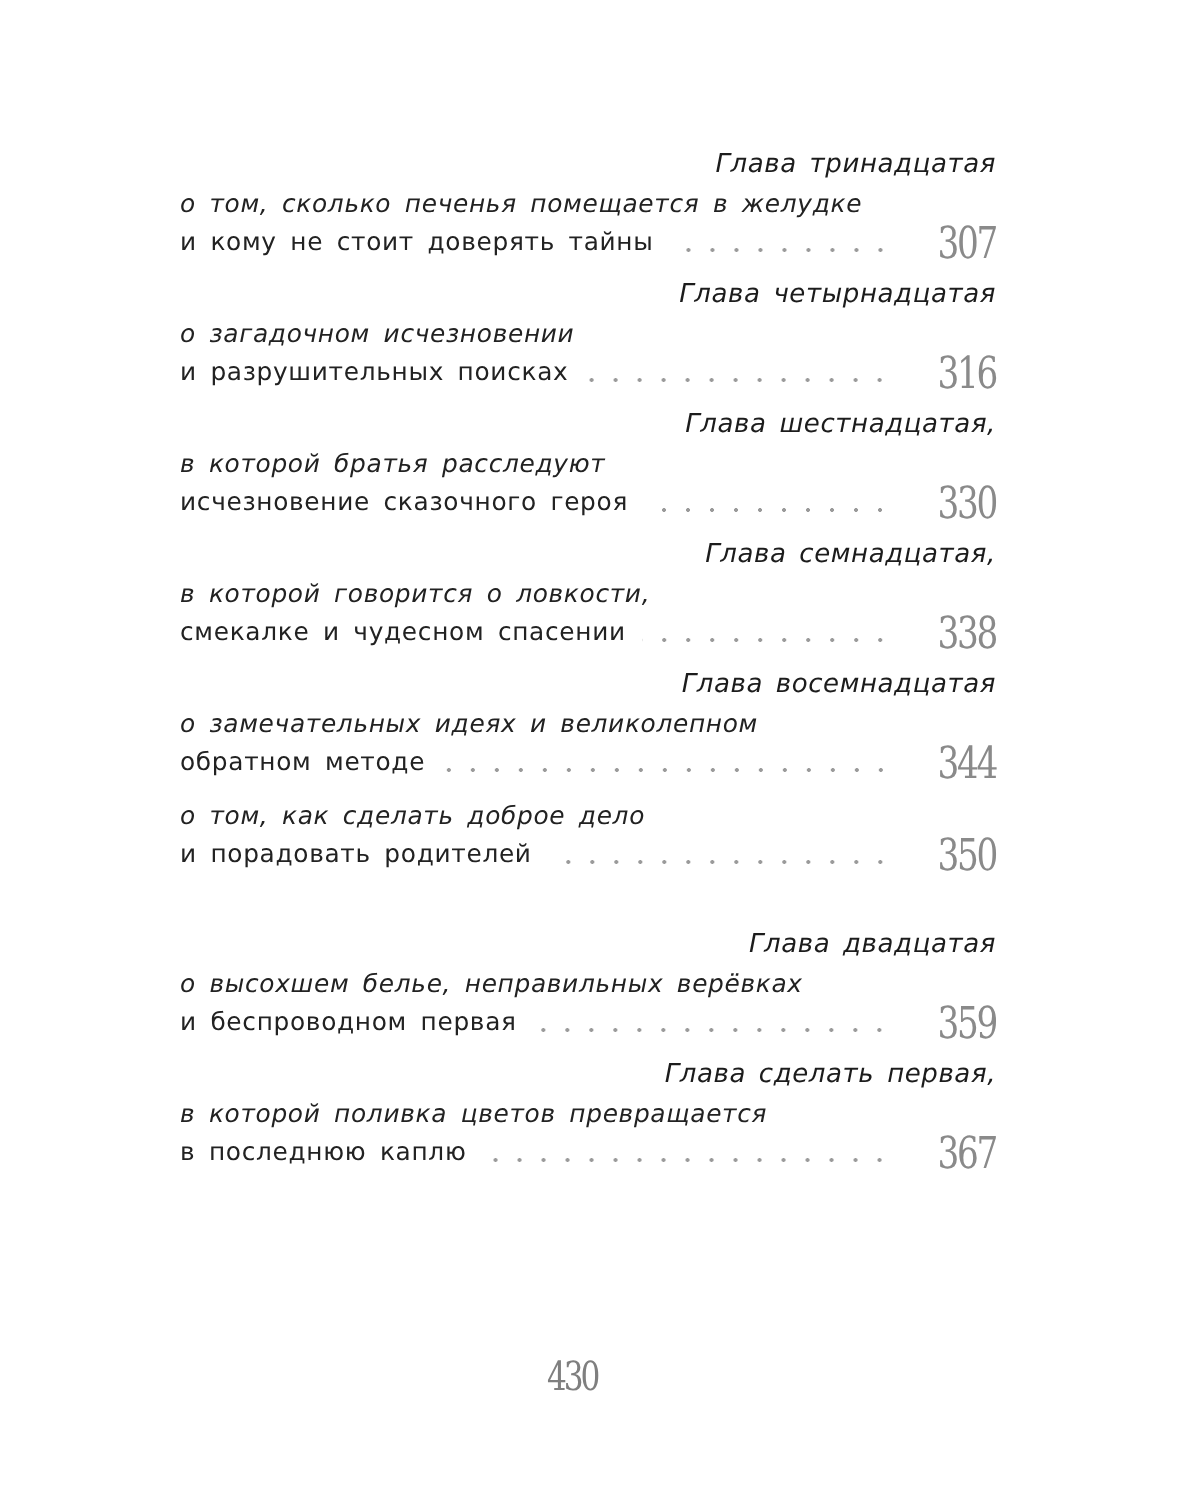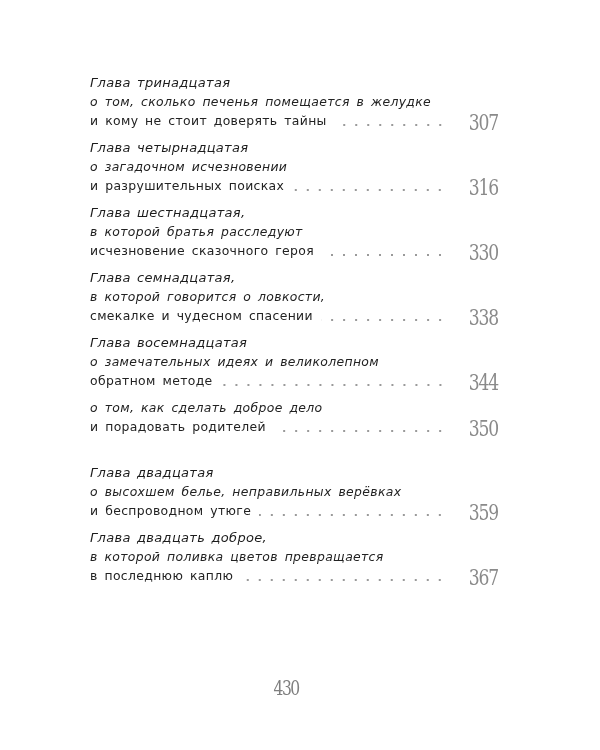--- a/index.html
+++ b/index.html
@@ -28,20 +28,21 @@
     .chapter-title {
       font-family: "DejaVu Sans", sans-serif;
       font-style: italic;
       font-size: 13px;
       letter-spacing: 0.3px;
       word-spacing: 2px;
       line-height: 19px;
       height: 19px;
       white-space: nowrap;
       color: #1c1c1c;
+      text-align: right;
     }
     .desc-line {
       font-size: 12.4px;
       letter-spacing: 0.35px;
       word-spacing: 2.5px;
       line-height: 19px;
       height: 19px;
       white-space: nowrap;
       color: #222222;
       font-style: italic;
@@ -162,28 +163,28 @@
       <span class="text">и порадовать родителей</span>
       <span class="leader"></span>
       <span class="page-num">350</span>
     </div>
   </div>
 
   <div class="entry">
     <div class="chapter-title">Глава двадцатая</div>
     <div class="desc-line">о высохшем белье, неправильных верёвках</div>
     <div class="last-line">
-      <span class="text">и беспроводном утюге</span>
+      <span class="text">и беспроводном первая</span>
       <span class="leader"></span>
       <span class="page-num">359</span>
     </div>
   </div>
 
   <div class="entry">
-    <div class="chapter-title">Глава двадцать доброе,</div>
+    <div class="chapter-title">Глава сделать первая,</div>
     <div class="desc-line">в которой поливка цветов превращается</div>
     <div class="last-line">
       <span class="text">в последнюю каплю</span>
       <span class="leader"></span>
       <span class="page-num">367</span>
     </div>
   </div>
 
 </div>
 

